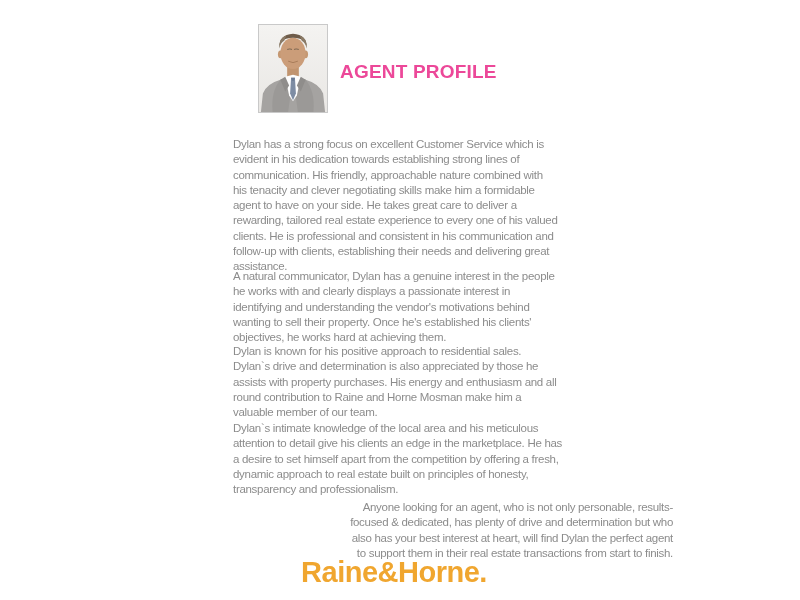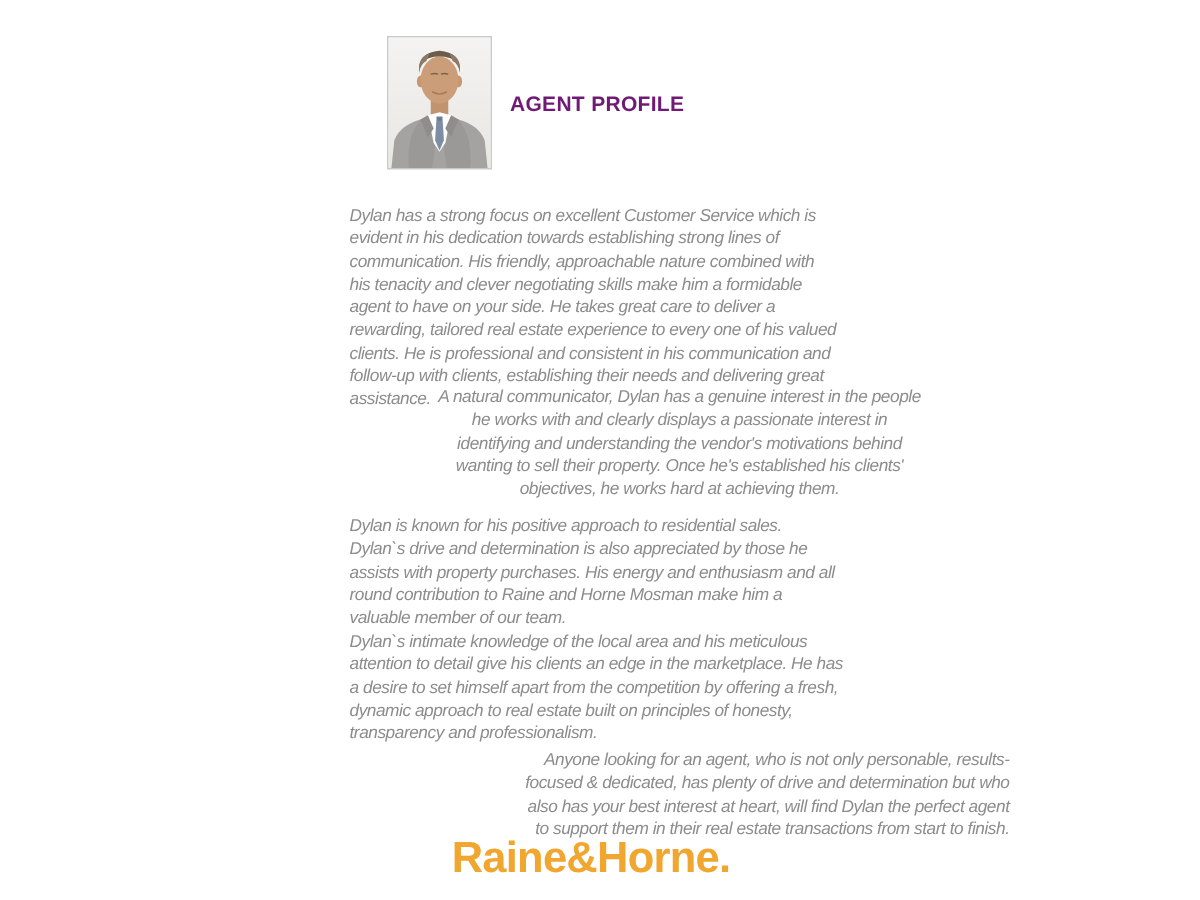--- a/index.html
+++ b/index.html
@@ -19,39 +19,38 @@
     width: 70px;
     height: 89px;
     background: #ffffff;
     border: 1px solid #c9c9c9;
   }
   .photo-frame svg { display: block; width: 100%; height: 100%; }
   .page-title {
     position: absolute;
     left: 340px;
     top: 61px;
-    font-size: 14px;
+    font-size: 19px;
     font-weight: bold;
-    color: #701a75;
+    color: #ec4899;
     letter-spacing: 0.2px;
     white-space: nowrap;
   }
   .para {
     position: absolute;
     left: 233px;
     width: 440px;
     font-size: 11.5px;
     line-height: 15.3px;
     letter-spacing: -0.3px;
     color: #8c8c8c;
     white-space: pre-line;
-    font-style: italic;
   }
   .para-1 { top: 137px; }
-  .para-2 { top: 258px; text-align: center; }
+  .para-2 { top: 269px; }
   .para-3 { top: 344px; }
   .para-4 { top: 421px; }
   .para-5 { top: 500px; text-align: right; }
   .brand-logo {
     position: absolute;
     left: 0;
     right: 12px;
     top: 556px;
     text-align: center;
     font-size: 29px;

